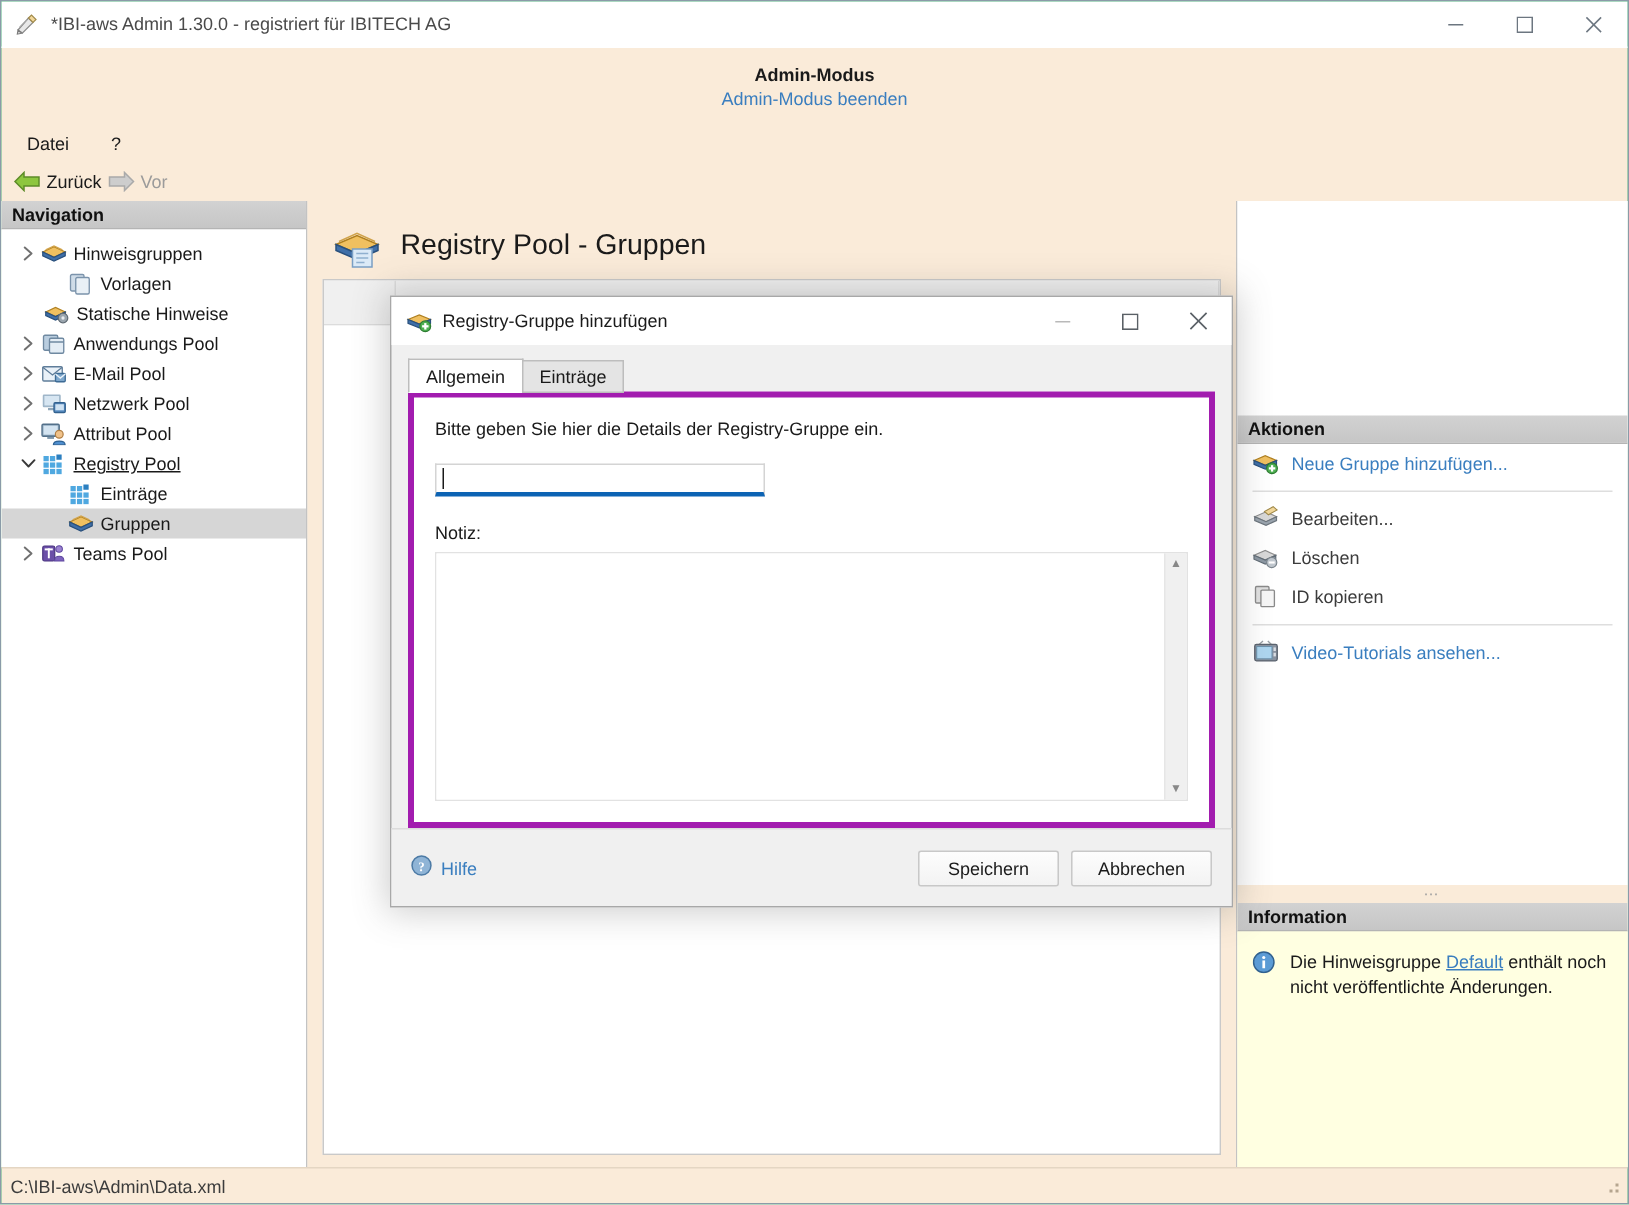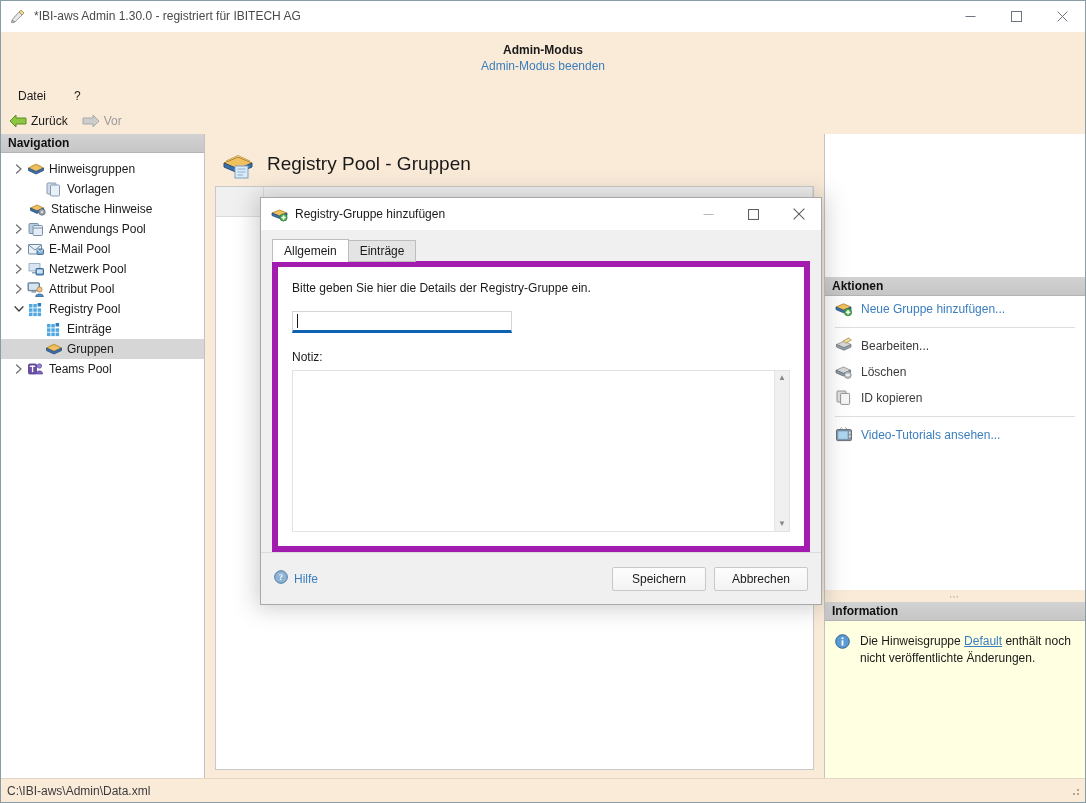--- a/index.html
+++ b/index.html
@@ -66,21 +66,21 @@
     display: flex; align-items: center;
     padding-left: 14px; gap: 22px;
   }
   .menu-item { font-size: 12px; color: #1a1a1a; padding: 2px 3px; }
 
   
   .navbar {
     flex: 0 0 26px; height: 26px;
     background: #faebd9;
     display: flex; align-items: center;
-    padding-left: 8px; gap: 14px;
+    padding-left: 8px; gap: 4px;
   }
   .nav-btn { display: flex; align-items: center; gap: 4px; font-size: 12px; }
   .nav-btn.back { color: #1a1a1a; }
   .nav-btn.fwd { color: #9b9b9b; }
   .arrow-svg { display:block; }
 
   
   .body-row {
     flex: 1 1 auto;
     display: flex;
@@ -244,21 +244,21 @@
     display: flex; align-items: center;
     font-size: 12px; color: #1a1a1a;
     border: 1px solid #bdbdbd;
     background: #e4e4e4;
     margin-right: -1px;
   }
   .tab.active { background: #ffffff; border-bottom-color: #ffffff; height: 23px; }
   .tab-pane {
     flex: 1 1 auto; min-height: 0;
     background: #ffffff;
-    border: 6px solid #a21caf;
+    border: 4px solid #a21caf;
     margin-top: -1px;
     padding: 14px 14px 14px 14px;
     display: flex; flex-direction: column;
   }
   .dlg-intro { font-size: 12px; color: #1a1a1a; margin-bottom: 16px; }
   .fld-label { font-size: 12px; color: #1a1a1a; margin-bottom: 6px; }
   .name-input-wrap {
     width: 220px; height: 22px;
     background: #fff;
     border: 1px solid #d4d4d4;
@@ -480,21 +480,21 @@
               <svg viewBox="0 0 18 16" class="ic">
                 <rect x="1" y="1.8" width="11.5" height="8" rx="0.8" fill="#8fa8bd" stroke="#53708a" stroke-width="0.9"></rect>
                 <rect x="2" y="2.8" width="9.5" height="6" fill="#d4e4f1"></rect>
                 <rect x="4.5" y="10.2" width="4.5" height="1.4" fill="#7d95a9"></rect>
                 <circle cx="12.5" cy="8.5" r="2.6" fill="#f0c28a" stroke="#b07f45" stroke-width="0.8"></circle>
                 <path d="M8.6 15.5 C8.6 12.2 16.4 12.2 16.4 15.5 Z" fill="#4f8fd0" stroke="#2e6294" stroke-width="0.8"></path>
               </svg>
             </span>
             <span class="tree-label">Attribut Pool</span>
           </div>
-          <div class="tree-row" style="padding-left: 10px;">
+          <div class="tree-row" style="padding-left: 10px; text-decoration: underline;">
             <span class="chev">
               <svg width="10" height="8" viewBox="0 0 10 8">
                 <path d="M1 1.8 L5 6 L9 1.8" fill="none" stroke="#3a3a3a" stroke-width="1.3" stroke-linecap="round" stroke-linejoin="round"></path>
               </svg>
             </span>
             <span class="tree-ico">
               <svg viewBox="0 0 18 16" class="ic">
                 <rect x="2" y="3" width="3.5" height="3.5" fill="#4fa8e0"></rect>
                 <rect x="6.3" y="3" width="3.5" height="3.5" fill="#4fa8e0"></rect>
                 <rect x="10.6" y="2" width="3.5" height="3.5" fill="#2b7fc0"></rect>

